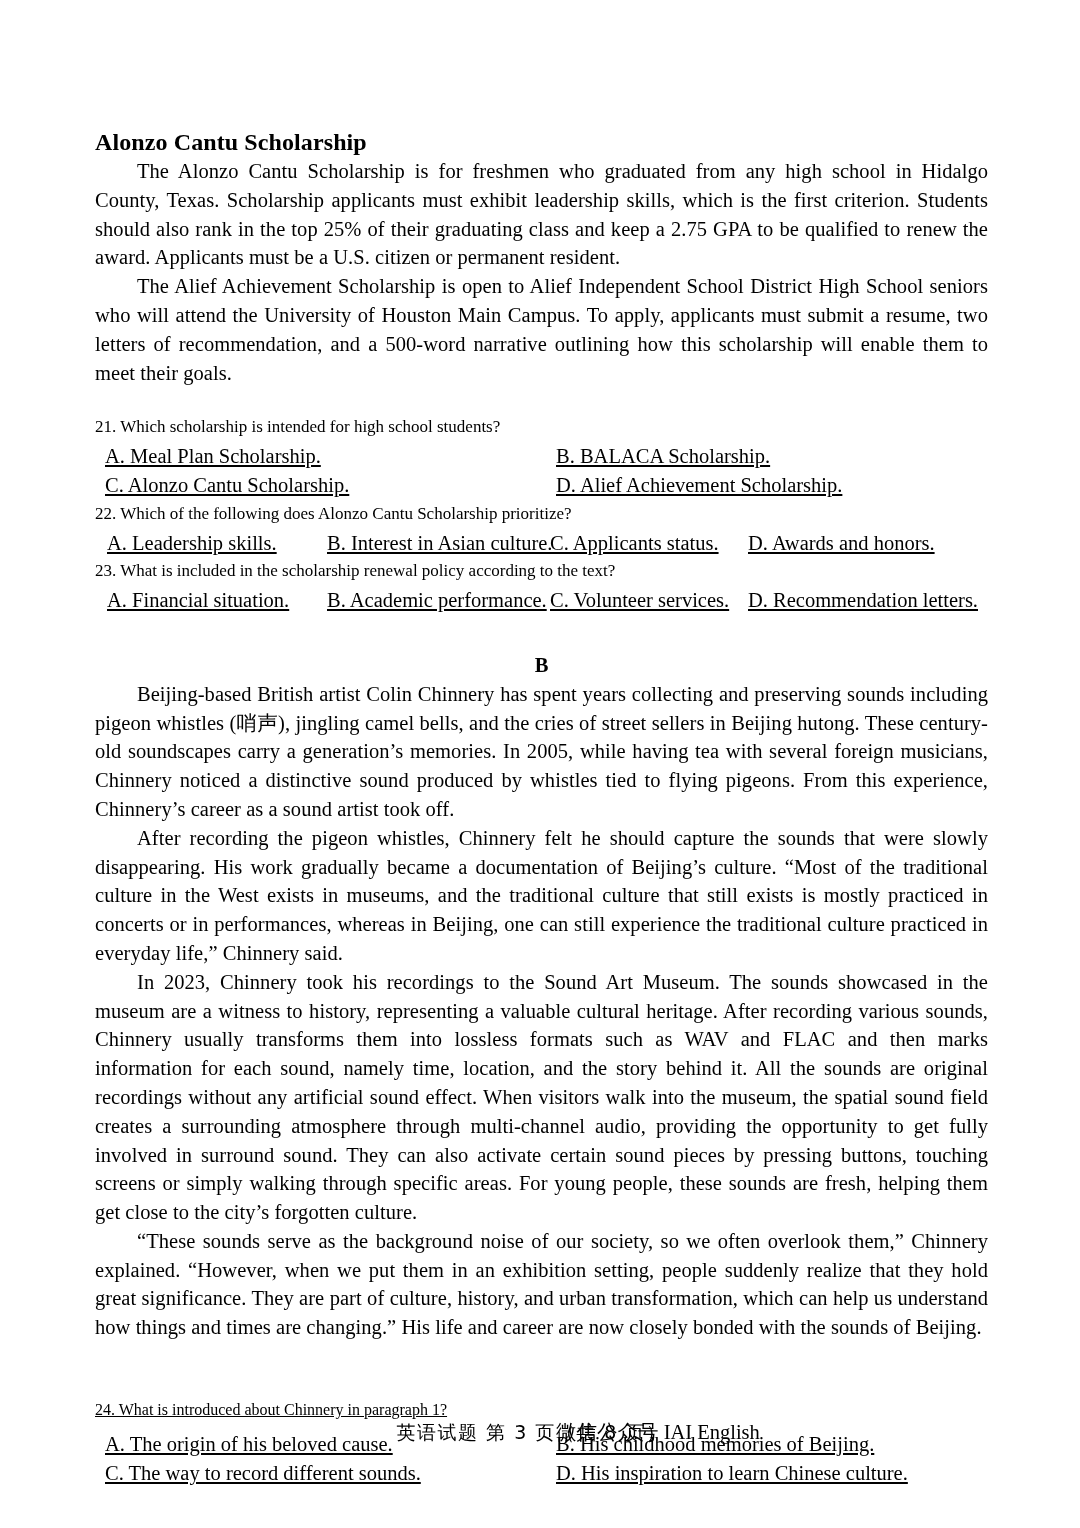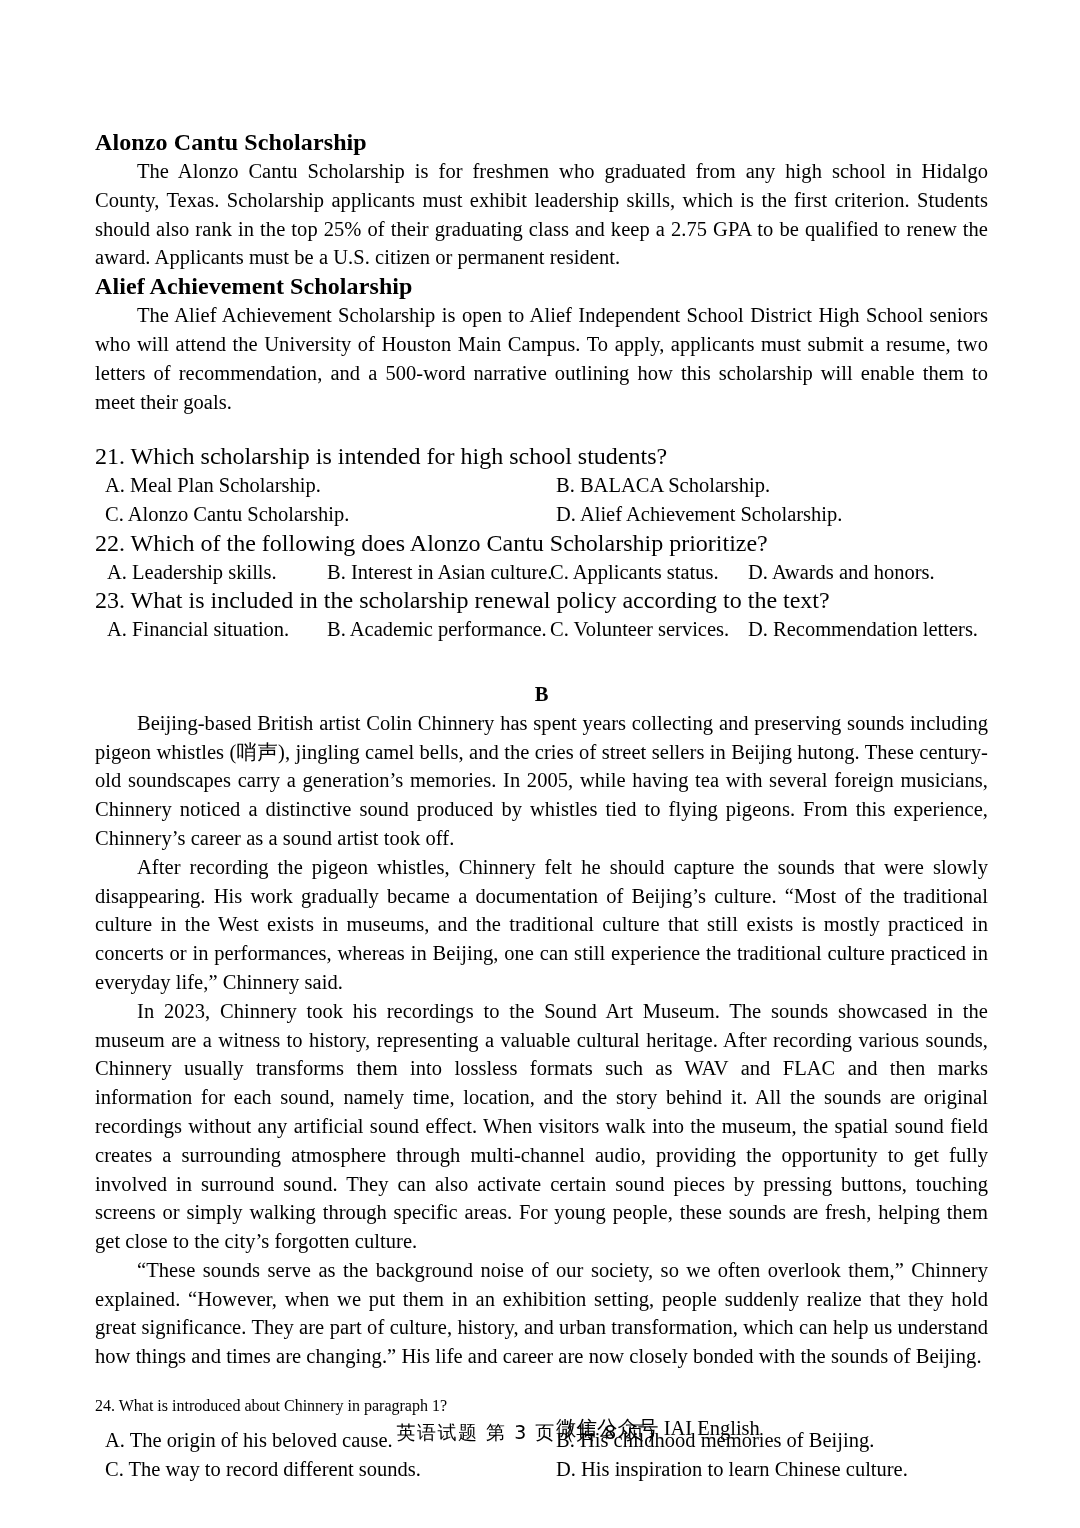--- a/index.html
+++ b/index.html
@@ -44,37 +44,38 @@
     text-indent: 42px;
     letter-spacing: 0.05px;
   }
   p.body-par.lastline-left {
     text-align-last: left;
   }
   .gap-md { height: 26px; }
   .gap-lg { height: 36px; }
 
   .q-line {
-    font-size: 24px;
+    font-size: 17px;
     line-height: 28.8px;
     margin: 0;
     white-space: nowrap;
   }
   .opt-row {
     font-size: 20.5px;
     line-height: 28.8px;
     margin: 0;
     position: relative;
     height: 28.8px;
     white-space: nowrap;
   }
   .opt {
     position: absolute;
     top: 0;
     white-space: nowrap;
+    text-decoration: underline;
   }
   .opt-a2 { left: 10px; }
   .opt-b2 { left: 461px; }
   .opt-a4 { left: 12px; }
   .opt-b4 { left: 232px; }
   .opt-c4 { left: 455px; }
   .opt-d4 { left: 653px; }
 
   .center-head {
     text-align: center;
@@ -88,20 +89,21 @@
     left: 461px;
     top: 17px;
     font-size: 20.5px;
     line-height: 28.8px;
     white-space: nowrap;
     font-family: "Liberation Serif", "DejaVu Serif", serif;
   }
   .q24-wrap {
     position: relative;
     height: 28.8px;
+    margin-top: 33px;
   }
   .footer {
     position: absolute;
     left: 0;
     top: 1420px;
     width: 1063px;
     text-align: center;
     font-size: 20px;
     font-family: "Liberation Serif", "DejaVu Serif", serif;
     letter-spacing: 1.5px;
@@ -111,21 +113,20 @@
 </head>
 <body>
 
 <div class="page">
 
   <div class="content">
 
     <div class="sec-head">Alonzo Cantu Scholarship</div>
     <p class="body-par lastline-left">The Alonzo Cantu Scholarship is for freshmen who graduated from any high school in Hidalgo County, Texas. Scholarship applicants must exhibit leadership skills, which is the first criterion. Students should also rank in the top 25% of their graduating class and keep a 2.75 GPA to be qualified to renew the award. Applicants must be a U.S. citizen or permanent resident.</p>
 
-    <div class="sec-head">Alief Achievement Scholarship</div>
     <p class="body-par lastline-left">The Alief Achievement Scholarship is open to Alief Independent School District High School seniors who will attend the University of Houston Main Campus. To apply, applicants must submit a resume, two letters of recommendation, and a 500-word narrative outlining how this scholarship will enable them to meet their goals.</p>
 
     <div class="gap-md"></div>
 
     <p class="q-line">21. Which scholarship is intended for high school students?</p>
     <div class="opt-row">
       <span class="opt opt-a2">A. Meal Plan Scholarship.</span>
       <span class="opt opt-b2">B. BALACA Scholarship.</span>
     </div>
     <div class="opt-row">

